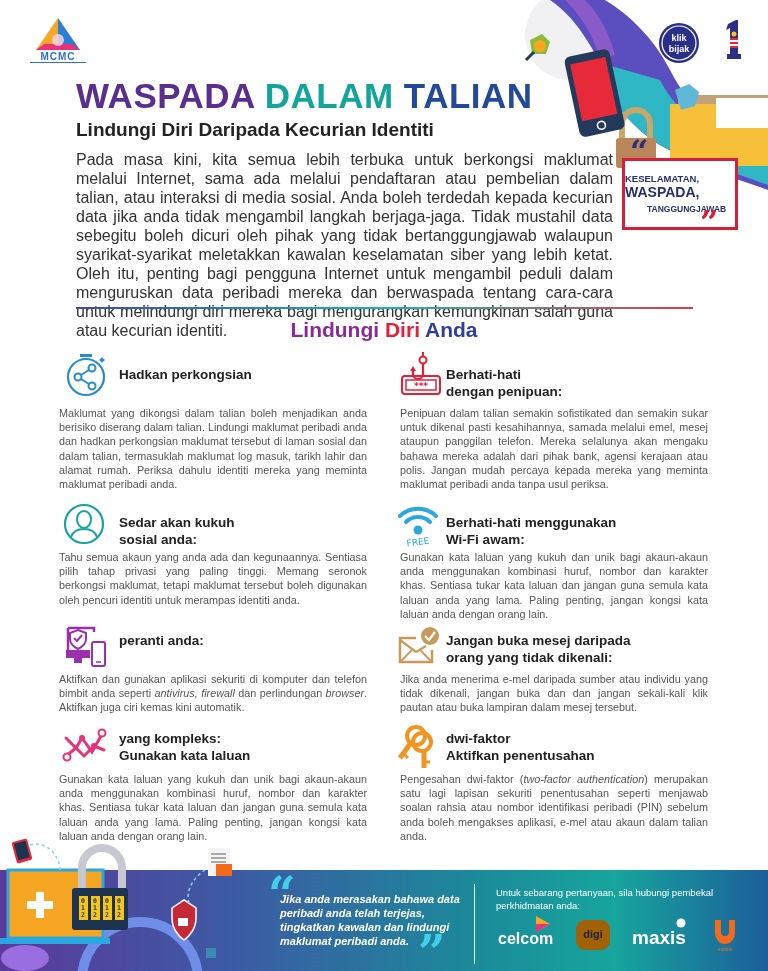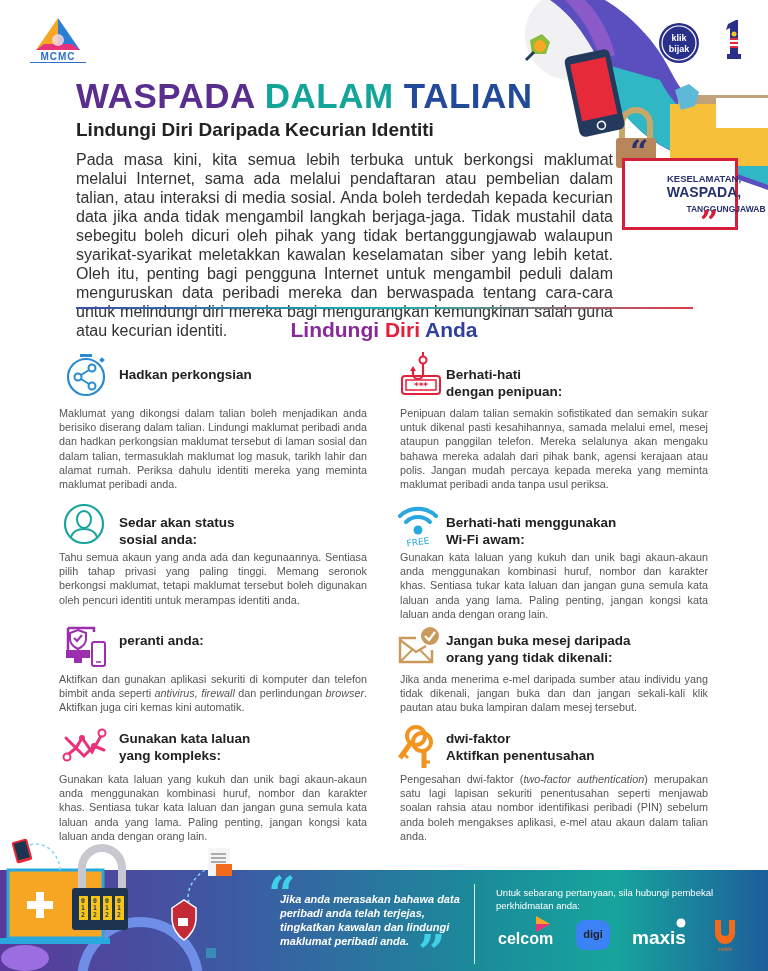--- a/index.html
+++ b/index.html
@@ -21,21 +21,21 @@
   #section-title .s3{color:#2f3f9a;}
   
   .tip-icon{width:46px;height:46px;}
   .tip-title{font-family:"Liberation Sans",sans-serif;font-weight:bold;font-size:13.5px;line-height:17px;color:#222;}
   .tip-body{font-family:"Liberation Sans",sans-serif;font-size:10.8px;line-height:14.2px;color:#555;text-align:justify;width:308px;}
   
   #art{left:520px;top:0;width:248px;height:240px;}
   #kklogo{left:658px;top:22px;width:42px;height:42px;}
   #onelogo{left:722px;top:20px;width:22px;height:40px;}
   #slogan-box{left:622px;top:158px;width:110px;height:66px;border:3px solid #d41e3a;background:#fff;}
-  #slogan-l1,#slogan-l2,#slogan-l3{position:absolute;left:0;width:110px;text-align:center;font-family:"Liberation Sans",sans-serif;font-weight:bold;color:#26306e;margin-left:24px;}
+  #slogan-l1,#slogan-l2,#slogan-l3{position:absolute;left:0;width:110px;font-family:"Liberation Sans",sans-serif;font-weight:bold;color:#26306e;}
   #slogan-l1{top:12px;font-size:9.5px;}
   #slogan-l2{top:23px;font-size:14px;}
   #slogan-l3{top:43px;font-size:8.5px;padding-left:22px;}
   #q-open{left:630px;top:136px;font-family:"DejaVu Serif",serif;font-weight:bold;font-size:32px;color:#2a307a;line-height:32px;}
   #q-close{left:700px;top:206px;font-family:"DejaVu Serif",serif;font-weight:bold;font-size:32px;color:#d41e3a;line-height:32px;}
   
   #footer{left:0;top:870px;width:768px;height:101px;background:linear-gradient(90deg,#5a3a9a 0%,#3d5aa4 30%,#1b8a9a 62%,#17a59d 80%,#1d5e9a 100%);}
   #footer-art{left:0;top:830px;width:250px;height:141px;}
   #fq-open{left:268px;top:874px;font-family:"DejaVu Serif",serif;font-weight:bold;font-size:48px;line-height:40px;color:#3fd0ea;}
   #fq-close{left:418px;top:933px;font-family:"DejaVu Serif",serif;font-weight:bold;font-size:48px;line-height:40px;color:#3fd0ea;}
@@ -147,21 +147,21 @@
   <div class="tip-body abs" style="left:2px;top:54px;">Penipuan dalam talian semakin sofistikated dan semakin sukar untuk dikenal pasti kesahihannya, samada melalui emel, mesej ataupun panggilan telefon. Mereka selalunya akan mengaku bahawa mereka adalah dari pihak bank, agensi kerajaan atau polis. Jangan mudah percaya kepada mereka yang meminta maklumat peribadi anda tanpa usul periksa.</div>
 </div>
 
 <div class="abs" style="left:62px;top:502px;">
   <svg class="tip-icon abs" viewBox="0 0 46 46" style="left:0;top:0;">
     <circle cx="22" cy="22" r="19" fill="none" stroke="#17a59d" stroke-width="2.2"></circle>
     <path d="M22,9 a7,8 0 0 1 7,8 c0,5 -3,9 -7,9 c-4,0 -7,-4 -7,-9 a7,8 0 0 1 7,-8 Z" fill="none" stroke="#17a59d" stroke-width="2"></path>
     <path d="M9,35 c2,-6 8,-8 13,-8 c5,0 11,2 13,8" fill="none" stroke="#17a59d" stroke-width="2"></path>
   </svg>
   <div class="tip-title abs" style="left:57px;top:12px;width:260px;">
-    <div>Sedar akan status</div>
+    <div>Sedar akan kukuh</div>
     <div>sosial anda:</div>
   </div>
   <div class="tip-body abs" style="left:-3px;top:48px;">Tahu semua akaun yang anda ada dan kegunaannya. Sentiasa pilih tahap privasi yang paling tinggi. Memang seronok berkongsi maklumat, tetapi maklumat tersebut boleh digunakan oleh pencuri identiti untuk merampas identiti anda.</div>
 </div>
 
 <div class="abs" style="left:396px;top:502px;">
   <svg class="tip-icon abs" viewBox="0 0 46 46" style="left:0;top:0;">
     <path d="M4,14 a26,26 0 0 1 36,0" fill="none" stroke="#29a8e0" stroke-width="4" stroke-linecap="round"></path>
     <path d="M10,20 a17,17 0 0 1 24,0" fill="none" stroke="#29a8e0" stroke-width="4" stroke-linecap="round"></path>
     <circle cx="22" cy="28" r="4.5" fill="#29a8e0"></circle>
@@ -209,22 +209,22 @@
 <div class="abs" style="left:62px;top:728px;">
   <svg class="tip-icon abs" viewBox="0 0 46 46" style="left:0;top:-2px;">
     <polyline points="4,12 14,22 20,12 30,26 40,8" fill="none" stroke="#e8327a" stroke-width="3" stroke-linecap="round"></polyline>
     <polyline points="4,30 14,22 22,30 32,20 42,24" fill="none" stroke="#e8327a" stroke-width="3" stroke-linecap="round"></polyline>
     <circle cx="40" cy="7" r="3.5" fill="#fff" stroke="#e8327a" stroke-width="2"></circle>
     <circle cx="5" cy="31" r="3.5" fill="#fff" stroke="#e8327a" stroke-width="2"></circle>
     <circle cx="20" cy="12" r="3" fill="#e8327a"></circle>
     <circle cx="32" cy="20" r="3" fill="#e8327a"></circle>
   </svg>
   <div class="tip-title abs" style="left:57px;top:2px;width:260px;">
+    <div>yang kompleks:</div>
     <div>Gunakan kata laluan</div>
-    <div>yang kompleks:</div>
   </div>
   <div class="tip-body abs" style="left:-3px;top:44px;">Gunakan kata laluan yang kukuh dan unik bagi akaun-akaun anda menggunakan kombinasi huruf, nombor dan karakter khas. Sentiasa tukar kata laluan dan jangan guna semula kata laluan anda yang lama. Paling penting, jangan kongsi kata laluan anda dengan orang lain.</div>
 </div>
 
 <div class="abs" style="left:396px;top:728px;">
   <svg class="tip-icon abs" viewBox="0 0 46 46" style="left:0;top:-4px;">
     <circle cx="20" cy="12" r="9" fill="none" stroke="#f29420" stroke-width="4"></circle>
     <circle cx="26" cy="18" r="9" fill="none" stroke="#f29420" stroke-width="4"></circle>
     <line x1="14" y1="20" x2="4" y2="34" stroke="#f29420" stroke-width="5"></line>
     <line x1="8" y1="30" x2="12" y2="34" stroke="#f29420" stroke-width="3"></line>
@@ -288,21 +288,21 @@
 <div id="fdiv" class="abs"></div>
 <div id="contact" class="abs">Untuk sebarang pertanyaan, sila hubungi pembekal perkhidmatan anda:</div>
 
 <div class="abs" style="left:498px;top:916px;width:60px;height:34px;">
   <svg class="abs" viewBox="0 0 14 16" style="left:38px;top:0;width:14px;height:16px;">
     <polygon points="0,0 14,8 0,16" fill="#f7a823"></polygon>
     <polygon points="0,8 14,8 0,16" fill="#e8327a"></polygon>
   </svg>
   <div class="telco abs" style="left:0;top:14px;font-size:16px;">celcom</div>
 </div>
-<div class="abs" style="left:576px;top:920px;width:34px;height:30px;background:#3b82f6;border-radius:9px;">
+<div class="abs" style="left:576px;top:920px;width:34px;height:30px;background:#a16207;border-radius:9px;">
   <div class="abs" style="left:0;top:8px;width:34px;text-align:center;font-family:'Liberation Sans',sans-serif;font-weight:bold;font-size:11px;color:#222;">digi</div>
 </div>
 <div class="abs" style="left:632px;top:918px;width:64px;height:32px;">
   <svg class="abs" viewBox="0 0 10 10" style="left:44px;top:0;width:10px;height:10px;">
     <circle cx="5" cy="5" r="4.5" fill="#fff"></circle>
   </svg>
   <div class="telco abs" style="left:0;top:9px;font-size:19px;">maxis</div>
 </div>
 <div class="abs" style="left:712px;top:918px;width:26px;height:36px;">
   <svg class="abs" viewBox="0 0 26 28" style="left:0;top:0;width:26px;height:28px;">

